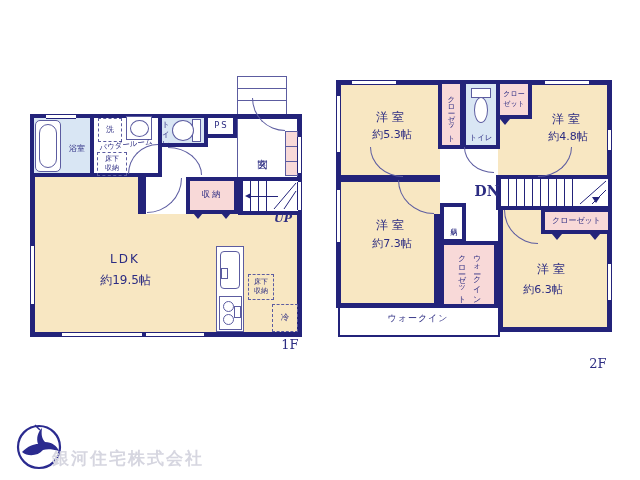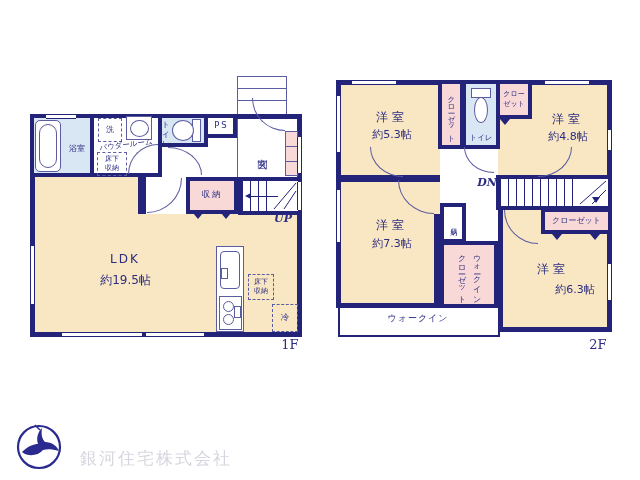--- a/index.html
+++ b/index.html
@@ -164,35 +164,35 @@
     <div class="tri" style="left:590px;top:234px"></div>
 
     <div class="lbl" style="left:362px;top:110px;width:60px;height:16px;font-size:12px;letter-spacing:4px">洋室</div>
     <div class="lbl" style="left:362px;top:128px;width:60px;height:15px;font-size:11px">約5.3帖</div>
     <div class="lbl v" style="left:443px;top:84px;width:16px;height:61px;font-size:7.5px">クローゼット</div>
     <div class="lbl" style="left:463px;top:131px;width:36px;height:13px;font-size:7.5px">トイレ</div>
     <div class="lbl" style="left:498px;top:84px;width:32px;height:31px;font-size:7px">クロー
 ゼット</div>
     <div class="lbl" style="left:538px;top:112px;width:60px;height:16px;font-size:12px;letter-spacing:4px">洋室</div>
     <div class="lbl" style="left:538px;top:130px;width:60px;height:15px;font-size:11px">約4.8帖</div>
-    <div class="lbl serif" style="left:476px;top:176px;width:22px;height:14px;font-size:11px;font-style:italic;font-weight:bold">DN</div>
+    <div class="lbl serif" style="left:476px;top:184px;width:22px;height:14px;font-size:14px;font-weight:bold">DN</div>
     <div class="lbl" style="left:362px;top:218px;width:60px;height:16px;font-size:12px;letter-spacing:4px">洋室</div>
     <div class="lbl" style="left:362px;top:237px;width:60px;height:15px;font-size:11px">約7.3帖</div>
     <div class="lbl v" style="left:444px;top:206px;width:18px;height:34px;font-size:7px">収納</div>
     <div class="lbl v" style="left:444px;top:245px;width:50px;height:59px;font-size:8px;line-height:1.9">ウォークイン
 クローゼット</div>
     <div class="lbl" style="left:543px;top:212px;width:67px;height:18px;font-size:8px">クローゼット</div>
     <div class="lbl" style="left:523px;top:262px;width:60px;height:16px;font-size:12px;letter-spacing:4px">洋室</div>
-    <div class="lbl" style="left:545px;top:283px;width:60px;height:15px;font-size:11px">約6.3帖</div>
+    <div class="lbl" style="left:513px;top:283px;width:60px;height:15px;font-size:11px">約6.3帖</div>
     <div class="lbl" style="left:368px;top:312px;width:100px;height:14px;font-size:9px;letter-spacing:1px">ウォークイン</div>
-    <div class="lbl serif" style="left:584px;top:338px;width:28px;height:14px;font-size:13px">2F</div>
+    <div class="lbl serif" style="left:584px;top:357px;width:28px;height:14px;font-size:13px">2F</div>
   </div>
 
   <div>
     <svg class="abs" style="left:14px;top:422px" width="50" height="50" viewBox="0 0 50 50">
       <circle cx="25" cy="25" r="21" fill="none" stroke="var(--logo)" stroke-width="2.2"></circle>
       <path d="M8,30 C14,24 20,22 24,22 C22,16 24,10 28,6 C27,13 28,17 31,20 C38,20 43,24 45,29 C38,27 33,27 29,28 C24,34 14,35 8,30 Z" fill="var(--logo)"></path>
       <line x1="26" y1="8" x2="21" y2="3" stroke="var(--logo)" stroke-width="1.5"></line>
     </svg>
-    <div class="abs" style="left:80px;top:447px;font-size:17px;letter-spacing:2px;color:var(--logo_text);font-weight:normal">銀河住宅株式会社</div>
+    <div class="abs" style="left:52px;top:447px;font-size:17px;letter-spacing:2px;color:var(--logo_text);font-weight:bold">銀河住宅株式会社</div>
   </div>
 
 </div>
 
 </body></html>

